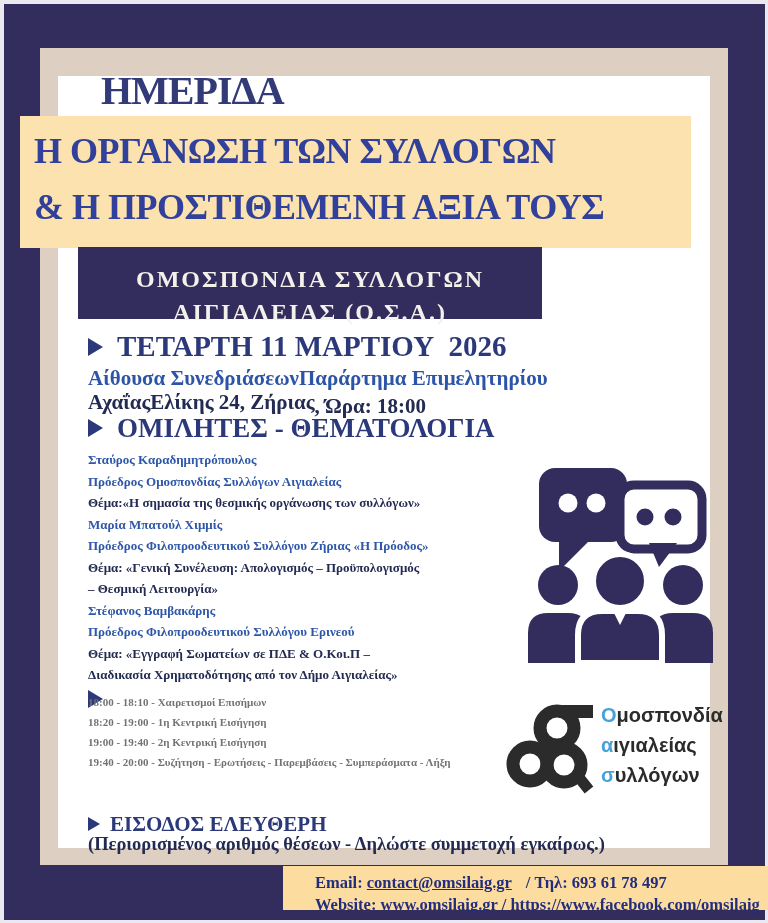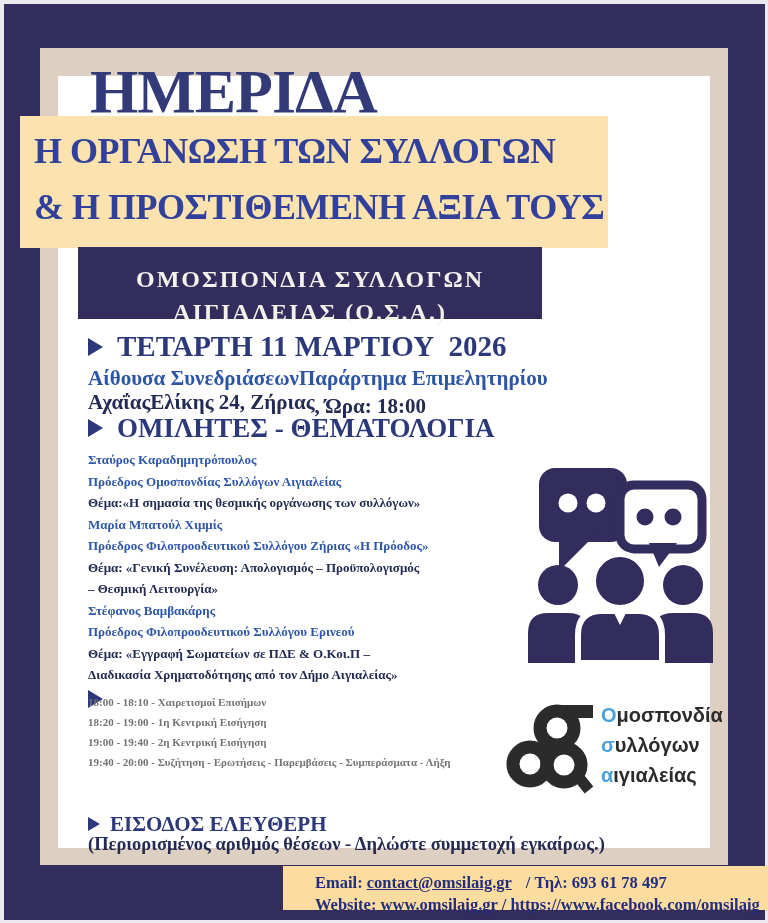--- a/index.html
+++ b/index.html
@@ -10,26 +10,26 @@
     position:relative;
     overflow:hidden;
   }
   .poster{position:absolute;left:0;top:0;width:768px;height:923px;}
   
   .navy-frame{position:absolute;left:4px;top:4px;width:761px;height:916px;background:#332d5e;}
   .beige-frame{position:absolute;left:40px;top:48px;width:688px;height:817px;background:#ddcfc1;}
   .white-area{position:absolute;left:58px;top:76px;width:652px;height:772px;background:#ffffff;}
   
   .main-title{
-    position:absolute;left:90px;top:68px;
-    font-size:62px;font-weight:bold;color:#333a78;letter-spacing:-1px;
+    position:absolute;left:101px;top:68px;
+    font-size:40px;font-weight:bold;color:#333a78;letter-spacing:-1px;
     line-height:46px;white-space:nowrap;z-index:5;
   }
   .peach-banner{
-    position:absolute;left:20px;top:116px;width:588px;height:132px;
+    position:absolute;left:20px;top:116px;width:671px;height:132px;
     background:#fbe2ae;z-index:4;padding:0;text-align:right;
   }
   .banner-line{
     position:absolute;left:14px;white-space:nowrap;
     font-size:36px;font-weight:bold;color:#31409a;letter-spacing:-0.5px;
   }
   .banner-line1{top:14px;}
   .banner-line2{top:70px;}
   .org-box{
     position:absolute;left:78px;top:247px;width:464px;height:72px;
@@ -178,22 +178,22 @@
       <g fill="none" stroke="#2b2b2b" stroke-width="13">
         <circle cx="52" cy="30" r="17"></circle>
         <line x1="54" y1="13.5" x2="88" y2="13.5"></line>
         <circle cx="25" cy="66" r="17"></circle>
         <circle cx="59" cy="67" r="17"></circle>
         <line x1="72" y1="77" x2="84" y2="92" stroke-width="11"></line>
       </g>
     </svg>
     <div class="logo-text">
       <div class="logo-line"><span class="logo-initial">Ο</span><span>μοσπονδία</span></div>
+      <div class="logo-line"><span class="logo-initial">α</span><span>ιγιαλείας</span></div>
       <div class="logo-line"><span class="logo-initial">σ</span><span>υλλόγων</span></div>
-      <div class="logo-line"><span class="logo-initial">α</span><span>ιγιαλείας</span></div>
     </div>
   </div>
 
   <div class="sec-header entry-header">
     <span class="arrow small"></span><span>ΕΙΣΟΔΟΣ ΕΛΕΥΘΕΡΗ</span>
   </div>
   <div class="entry-note">(Περιορισμένος αριθμός θέσεων - Δηλώστε συμμετοχή εγκαίρως.)</div>
 
   <div class="peach-footer">
     <div>

